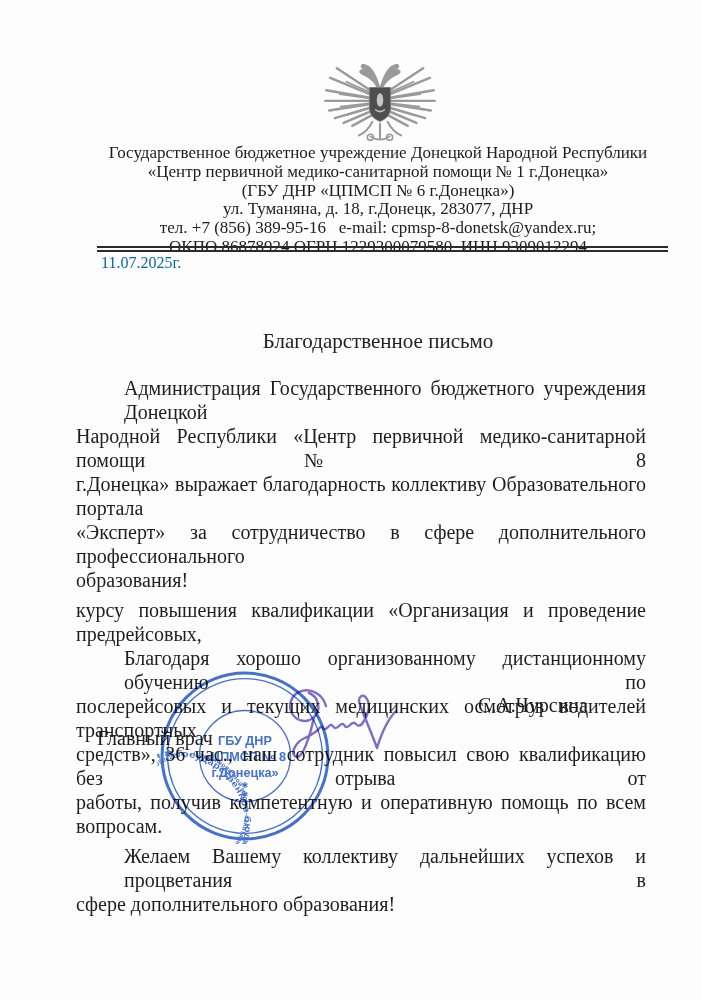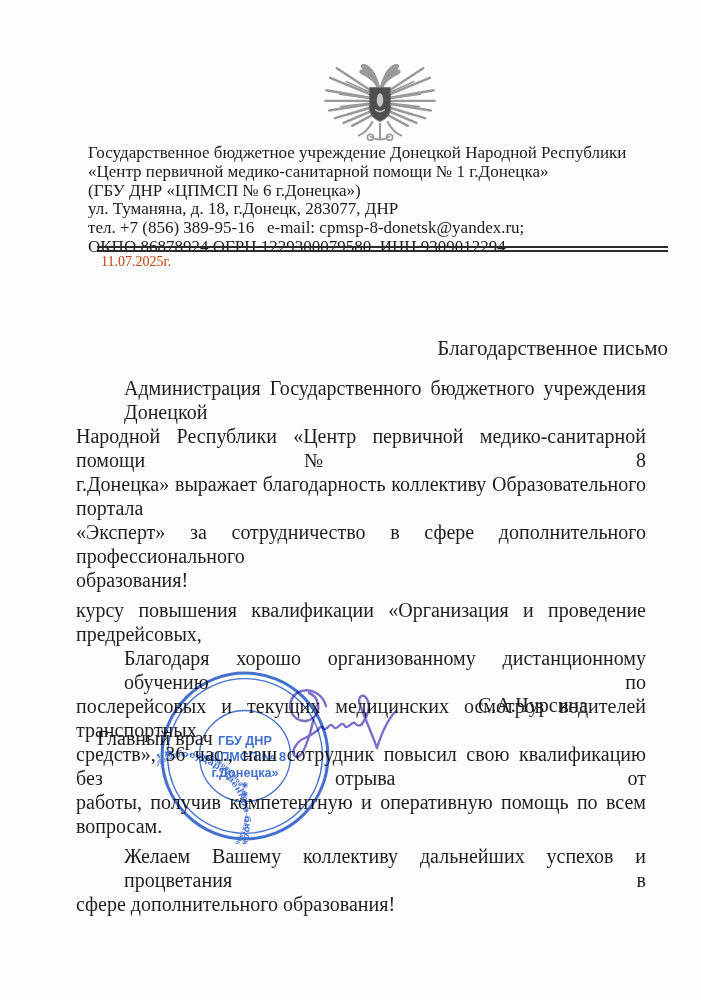--- a/index.html
+++ b/index.html
@@ -9,37 +9,37 @@
     position: relative; width: 701px; height: 1000px;
     background: #fdfdfd; overflow: hidden;
   }
 
   
   .emblem { position: absolute; left: 322px; top: 52px; width: 116px; height: 92px; }
 
   
   .letterhead {
     position: absolute; left: 88px; top: 144px; width: 580px;
-    text-align: left; font-size: 17px; line-height: 18.8px; color: #1c1c1c;
+    text-align: center; font-size: 17px; line-height: 18.8px; color: #1c1c1c;
   }
   .lh-line { white-space: pre; data-x: 0; }
 
   
   .rule { position: absolute; left: 97px; top: 246px; width: 571px; }
   .rule .r1 { height: 1.6px; background: #2b2b2b; }
   .rule .r2 { height: 2.8px; background: #2b2b2b; margin-top: 2px; }
 
   .date {
     position: absolute; left: 101px; top: 254px;
-    font-size: 14px; color: #c2410c;
+    font-size: 16px; color: #0369a1;
   }
 
   .doc-title {
-    position: absolute; left: 88px; top: 336px; width: 580px;
-    text-align: right; font-size: 21px; color: #222;
+    position: absolute; left: 88px; top: 329px; width: 580px;
+    text-align: center; font-size: 21px; color: #222;
   }
 
   
   .body-text { position: absolute; left: 76px; top: 376px; width: 570px; font-size: 20px; }
   .para { margin-bottom: 6px; }
   .bl { line-height: 24px; text-align: justify; text-align-last: justify; }
   .bl-first { padding-left: 48px; }
   .bl-last { text-align-last: left; }
 
   

